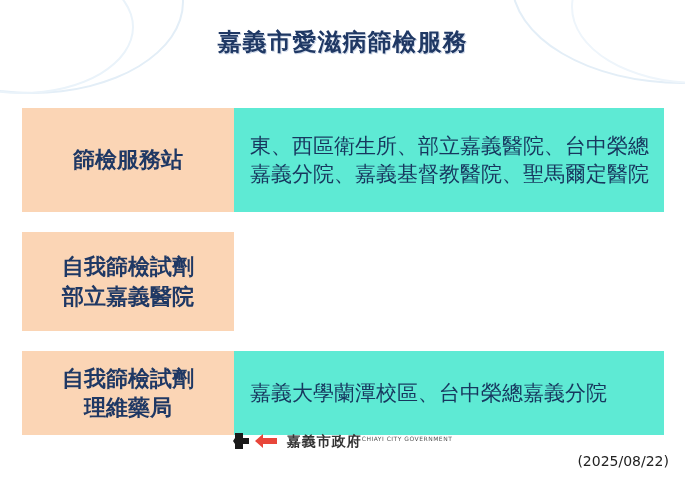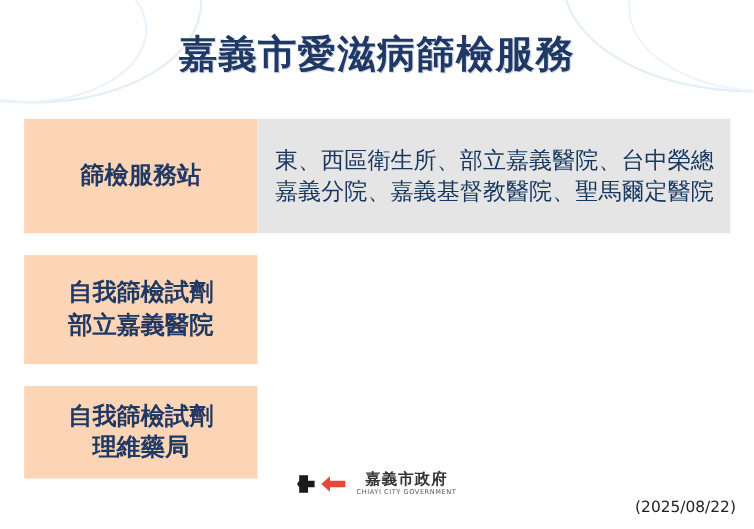--- a/index.html
+++ b/index.html
@@ -48,21 +48,21 @@
     right: -140px; top: -70px;
     border-color: #eef5fb;
   }
 
   .title {
     position: absolute;
     top: 26px;
     left: 0;
     width: 685px;
     text-align: center;
-    font-size: 35px;
+    font-size: 24px;
     font-weight: bold;
     color: #1f3864;
     letter-spacing: 1px;
     text-shadow: 1px 1px 0 #cfd8e8;
     font-family: "DejaVu Sans", "Liberation Sans", sans-serif;
   }
 
   .table {
     position: absolute;
     left: 22px;
@@ -86,21 +86,21 @@
     line-height: 1.32;
     display: flex;
     align-items: center;
     justify-content: center;
     text-align: center;
     padding: 8px 6px;
   }
   .cell-body {
     flex: 1;
     box-sizing: border-box;
-    background: #e5e5e5;
+    background: #5eead4;
     color: #17375e;
     font-size: 21px;
     line-height: 1.34;
     padding: 10px 12px 10px 16px;
     display: flex;
     align-items: center;
   }
   .cell-body span { display: block; }
 
   .row-1 .cell-label, .row-1 .cell-body { min-height: 104px; }
@@ -117,23 +117,22 @@
     justify-content: center;
   }
   .logo-mark {
     display: flex;
     align-items: center;
     margin-right: 8px;
   }
   .logo-mark svg { display: block; }
   .logo-text {
     display: flex;
-    flex-direction: column;
+    flex-direction: row;
     line-height: 1;
-    align-items: center;
   }
   .logo-text .cn {
     font-size: 14px;
     font-weight: bold;
     color: #333333;
     letter-spacing: 1px;
   }
   .logo-text .en {
     font-size: 6px;
     color: #555555;
@@ -182,20 +181,23 @@
       </div>
     </div>
 
     <div class="row row-3">
       <div class="cell-label">
         <div>
           <div>自我篩檢試劑</div>
           <div>理維藥局</div>
         </div>
       </div>
+      <div class="cell-body">
+        <span>嘉義大學蘭潭校區、台中榮總嘉義分院</span>
+      </div>
     </div>
 
   </div>
 
   <div class="footer">
     <div class="logo-mark">
       <svg width="46" height="20" viewBox="0 0 46 20" xmlns="http://www.w3.org/2000/svg">
         <path d="M2 2 L10 2 L10 7 L16 7 L16 13 L10 13 L10 18 L2 18 L2 13 L0 10 L2 7 Z" fill="#1a1a1a"></path>
         <path d="M22 10 L30 3 L30 7 L44 7 L44 13 L30 13 L30 17 Z" fill="#e8463a"></path>
       </svg>

